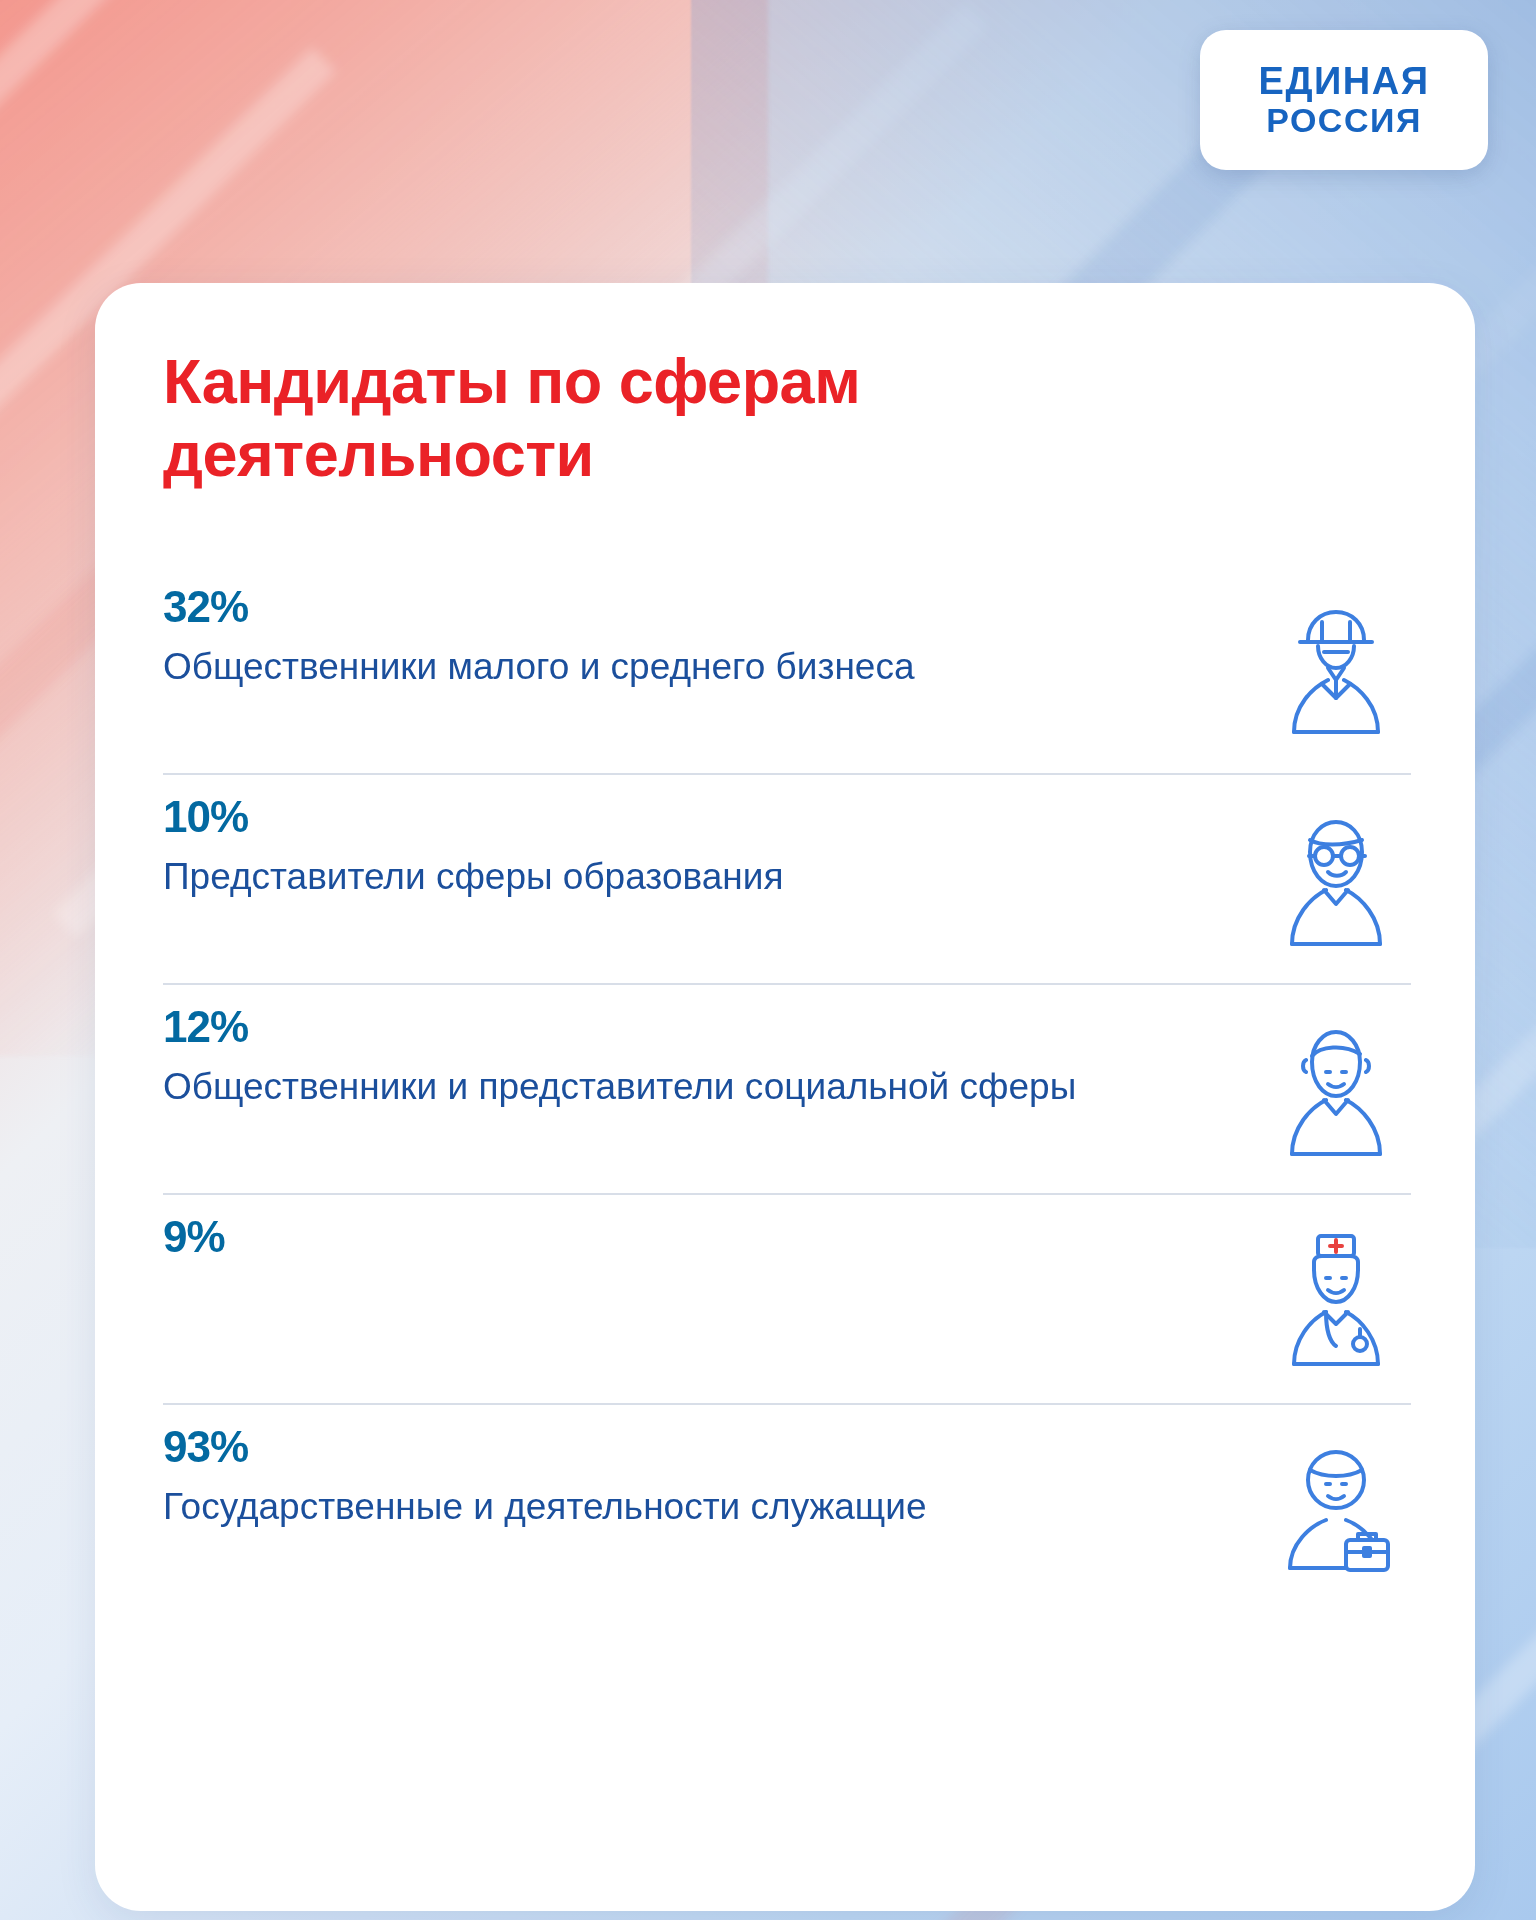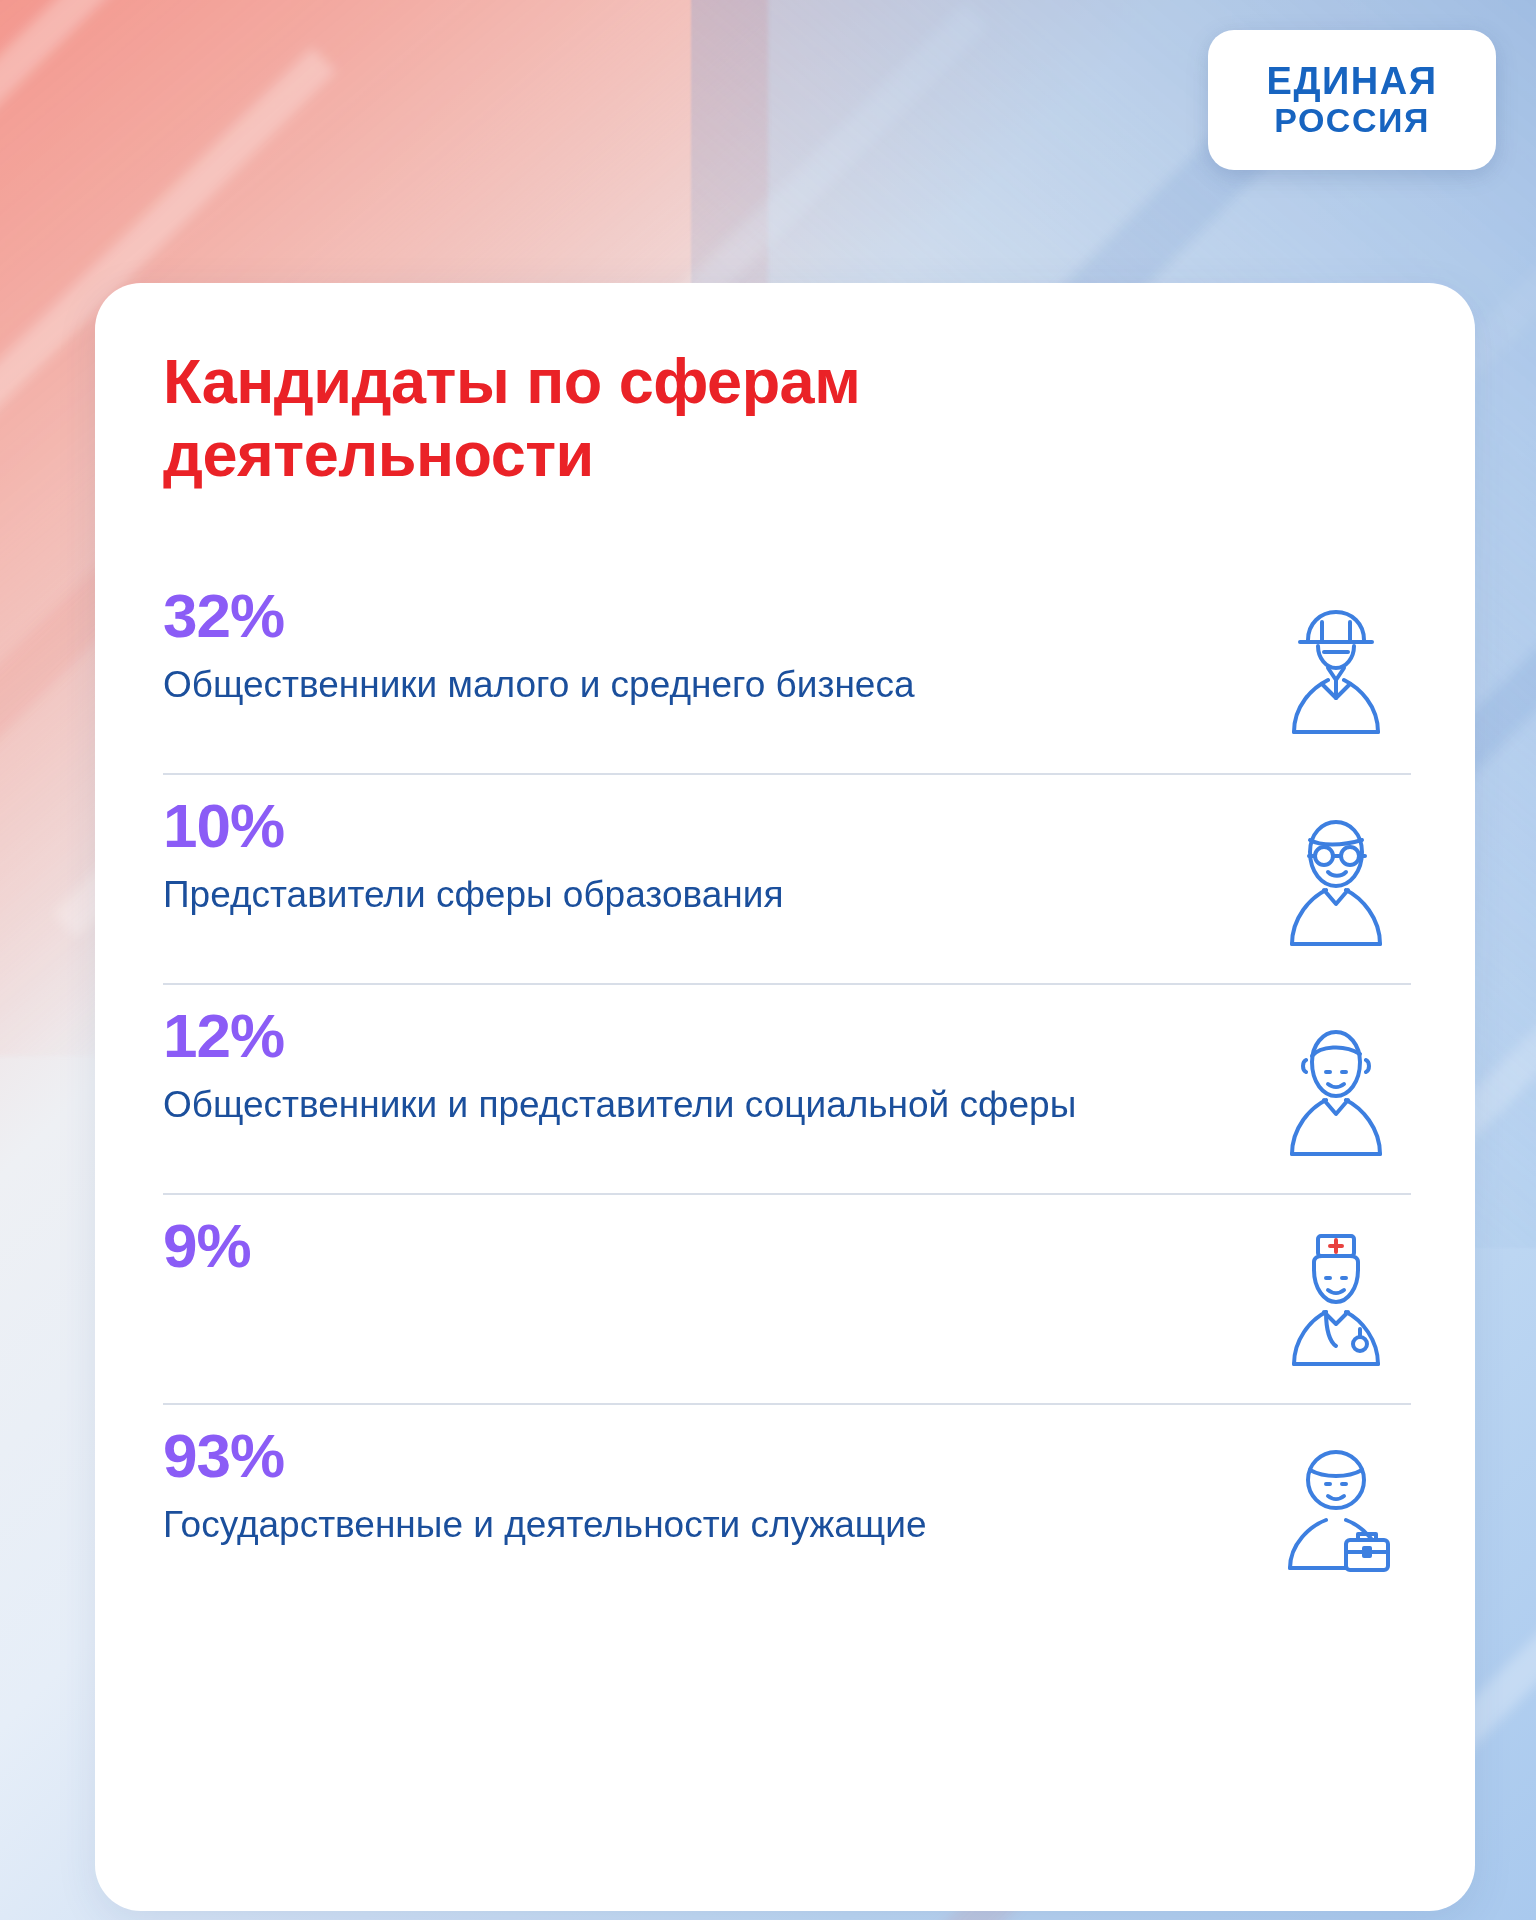--- a/index.html
+++ b/index.html
@@ -62,21 +62,21 @@
     background: rgba(40,90,175,0.22);
   }
   .streak.red {
     background: rgba(230,85,75,0.20);
   }
 
   
   .logo-badge {
     position: absolute;
     top: 30px;
-    right: 40px;
+    right: 48px;
     width: 288px;
     height: 140px;
     background: #ffffff;
     border-radius: 26px;
     display: flex;
     flex-direction: column;
     align-items: center;
     justify-content: center;
     box-shadow: 0 6px 22px rgba(30,60,120,0.18);
   }
@@ -122,23 +122,23 @@
     justify-content: space-between;
     padding: 20px 0 22px 0;
     border-bottom: 2px solid #d8dee8;
     min-height: 208px;
   }
   .row:last-child { border-bottom: none; }
 
   .row-text { flex: 1 1 auto; padding-right: 24px; }
 
   .pct {
-    color: #8b5cf6;
+    color: #0369a1;
     font-weight: 700;
-    font-size: 62px;
+    font-size: 44px;
     line-height: 1.0;
     letter-spacing: -1px;
     margin-bottom: 14px;
   }
 
   .label {
     color: #1b4f9c;
     font-size: 37px;
     line-height: 1.30;
     font-weight: 400;

